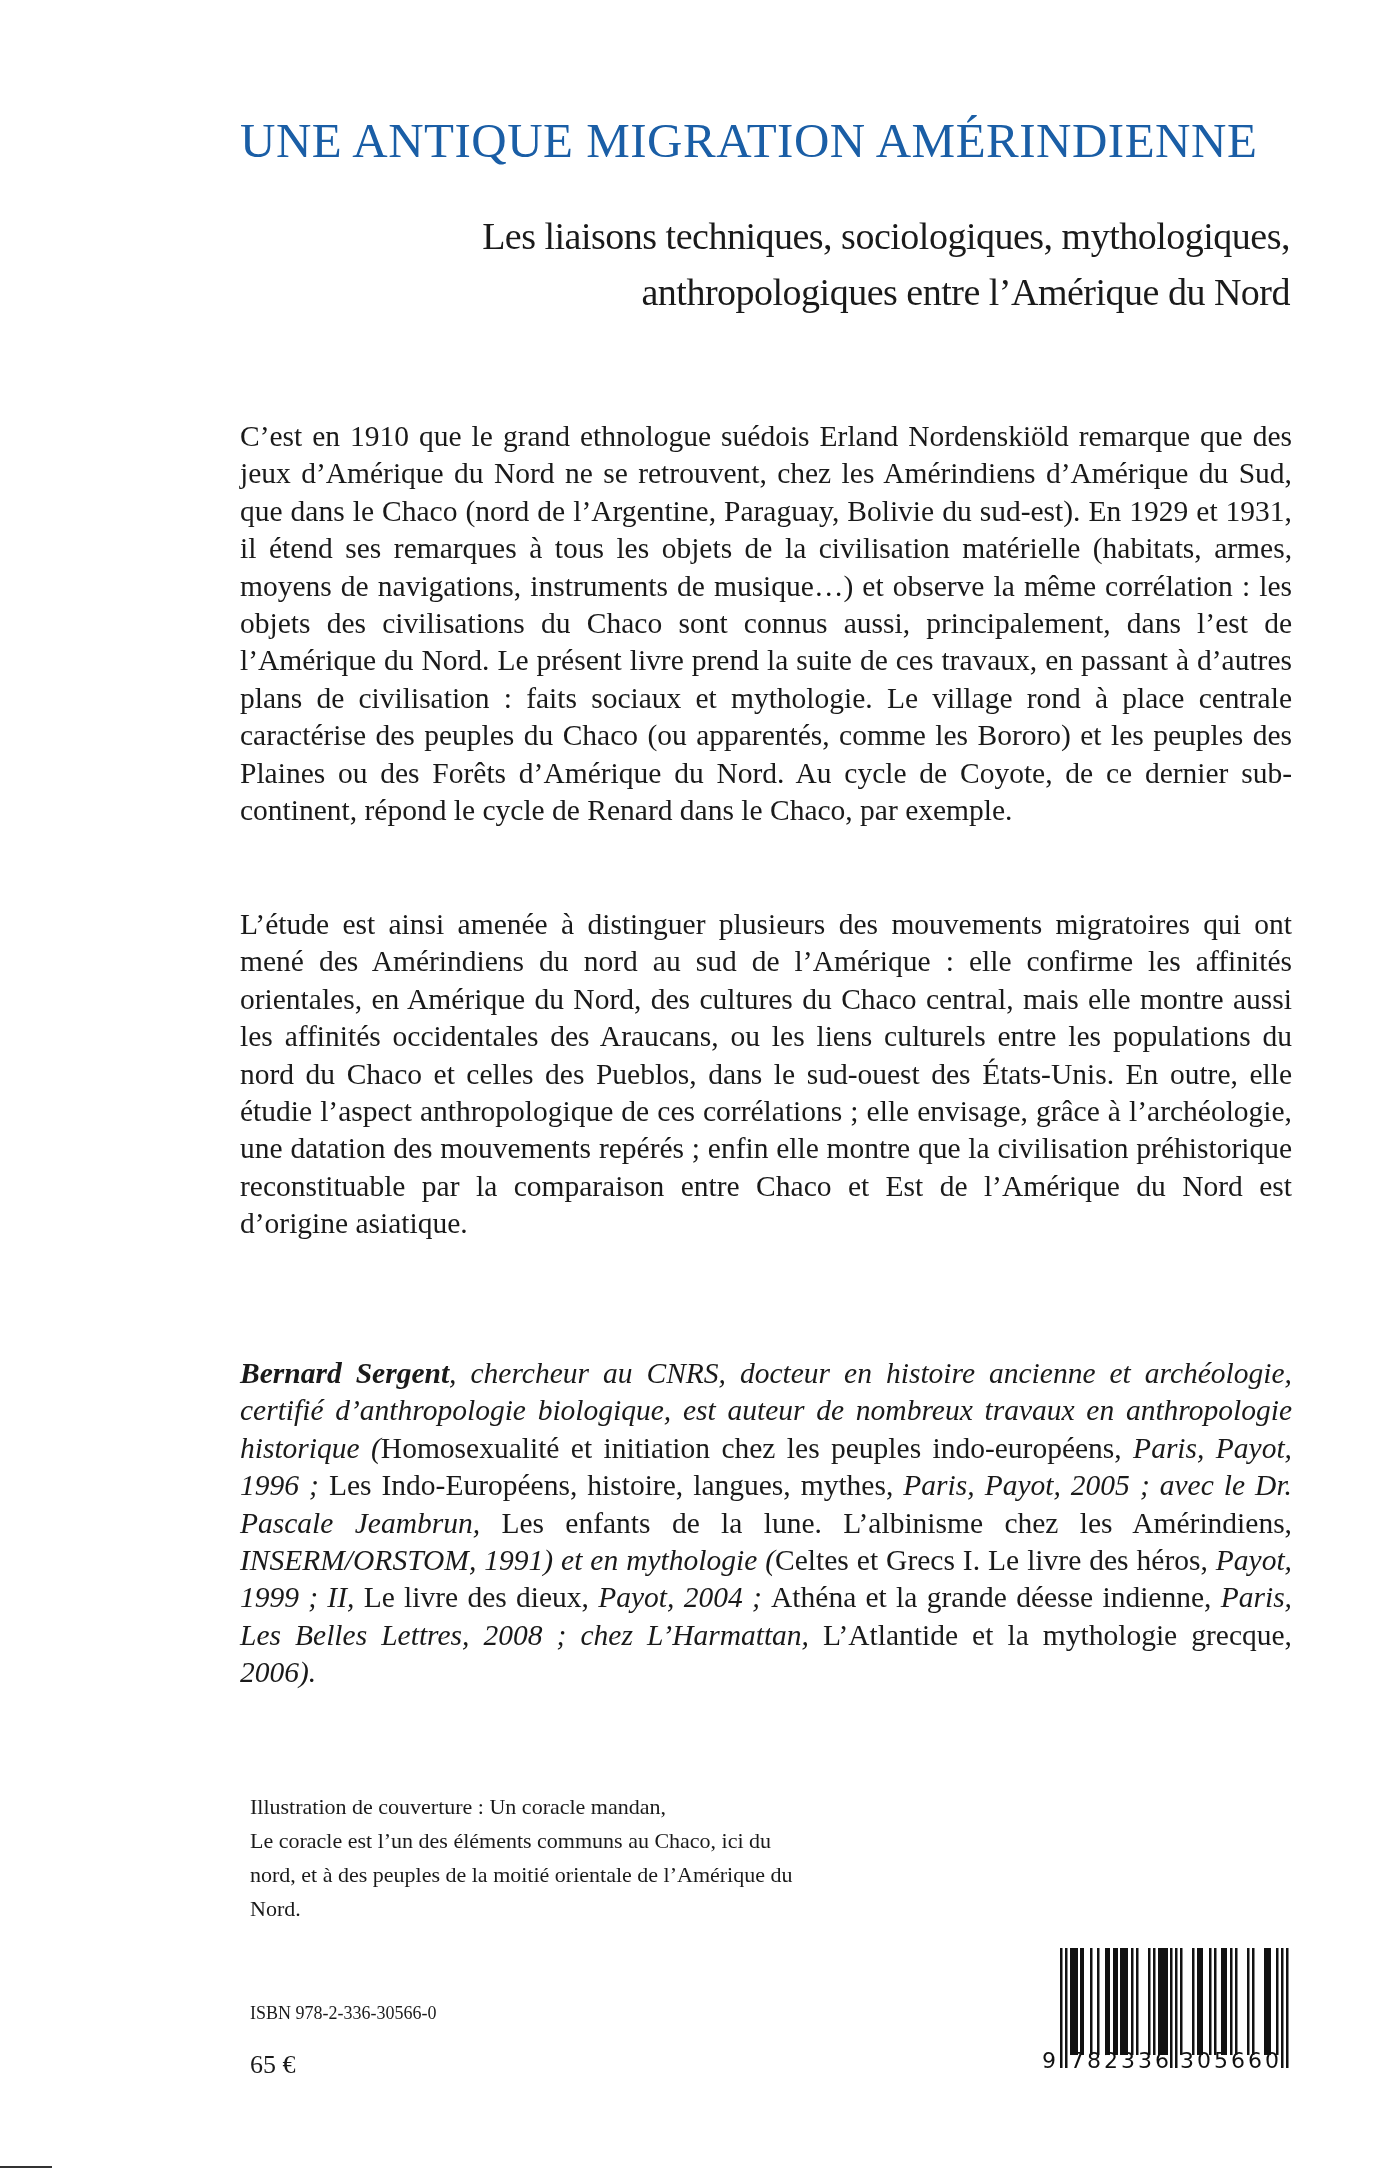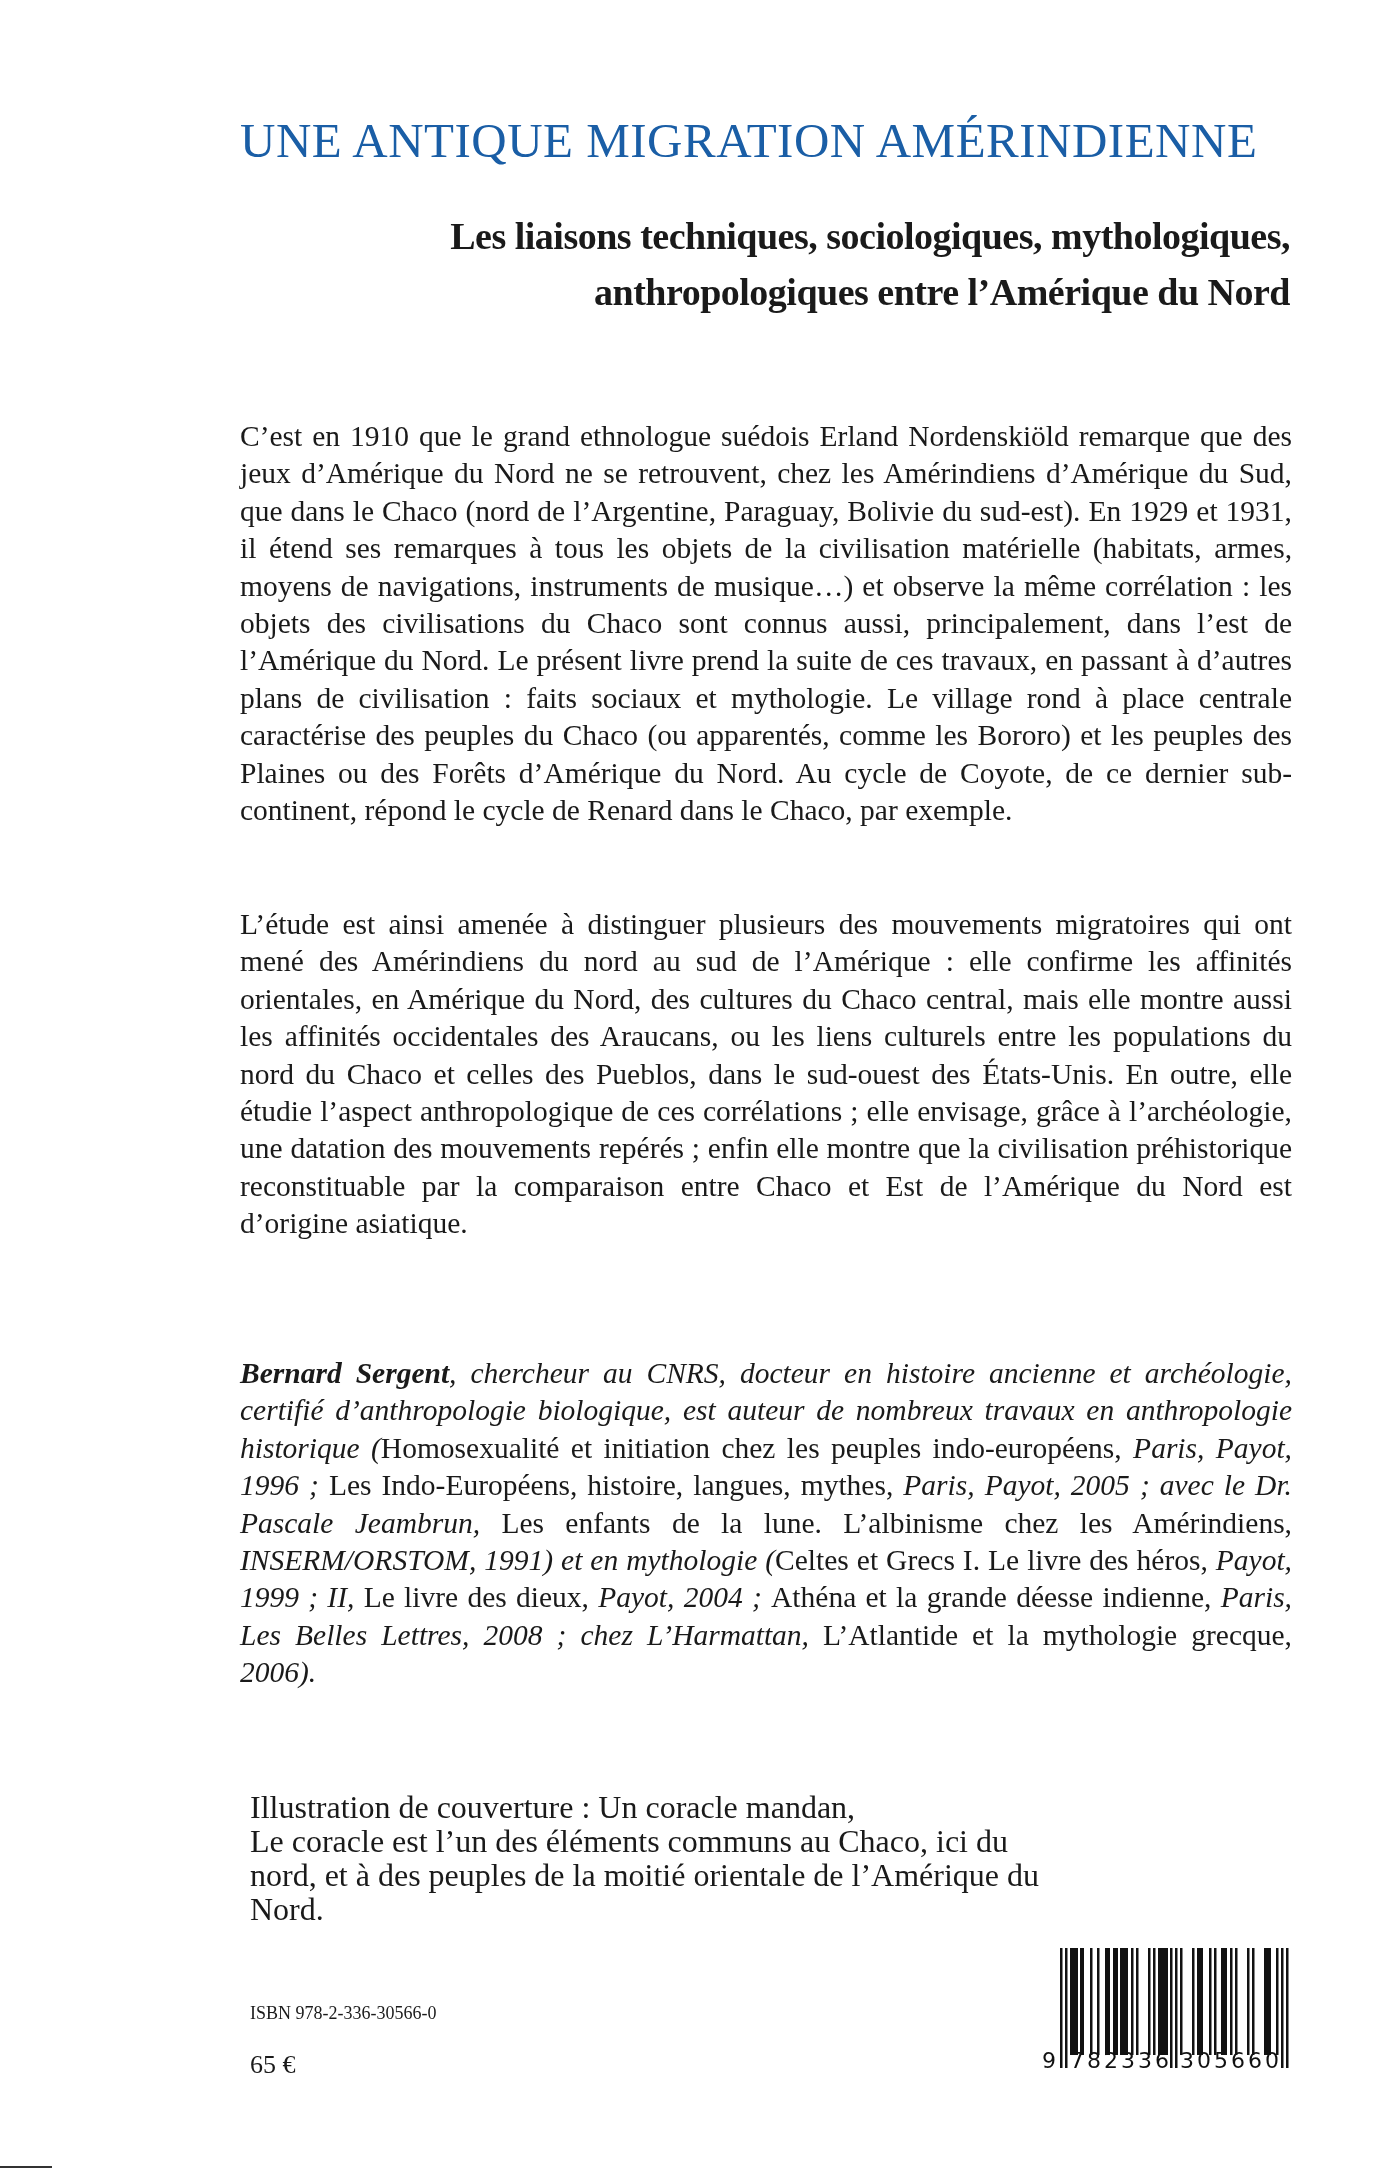--- a/index.html
+++ b/index.html
@@ -2,30 +2,30 @@
 <html><head>
 <meta charset="utf-8">
 <style>
   html, body { margin: 0; padding: 0; background: #ffffff; }
   body { width: 1400px; height: 2169px; position: relative; overflow: hidden;
          font-family: "Liberation Serif", "DejaVu Serif", serif; color: #1a1a1a; }
   .title { position: absolute; left: 240px; top: 112px; width: 1050px;
            text-align: left; color: #1a5ea6; font-size: 49px; letter-spacing: 0.5px;
            font-family: "Liberation Serif", serif; }
   .subtitle { position: absolute; left: 250px; top: 208px; width: 1040px;
-              text-align: right; font-weight: bold; font-size: 38px; line-height: 56px;
+              text-align: right; font-weight: normal; font-size: 38px; line-height: 56px;
               color: #1a1a1a; letter-spacing: -0.5px; }
   .subtitle div { white-space: nowrap; }
   .body-para { position: absolute; left: 240px; width: 1052px; font-size: 29.5px;
                line-height: 37.4px; text-align: justify; text-align-last: left; }
   #p1 { top: 418px; }
   #p2 { top: 906px; }
   #p3 { top: 1355px; }
   .caption { position: absolute; left: 250px; top: 1790px; width: 720px;
-             font-size: 32px; line-height: 34px; }
+             font-size: 22px; line-height: 34px; }
   .caption div { white-space: nowrap; }
   .isbn { position: absolute; left: 250px; top: 2003px; font-size: 18px; }
   .price { position: absolute; left: 250px; top: 2050px; font-size: 26px; }
   .barcode { position: absolute; left: 1040px; top: 1935px; width: 270px; height: 150px; }
   .barcode svg { display: block; }
   .bottom-rule { position: absolute; left: 0; top: 2166px; width: 52px; height: 2px; background: #333; }
 </style>
 </head>
 <body>
 

